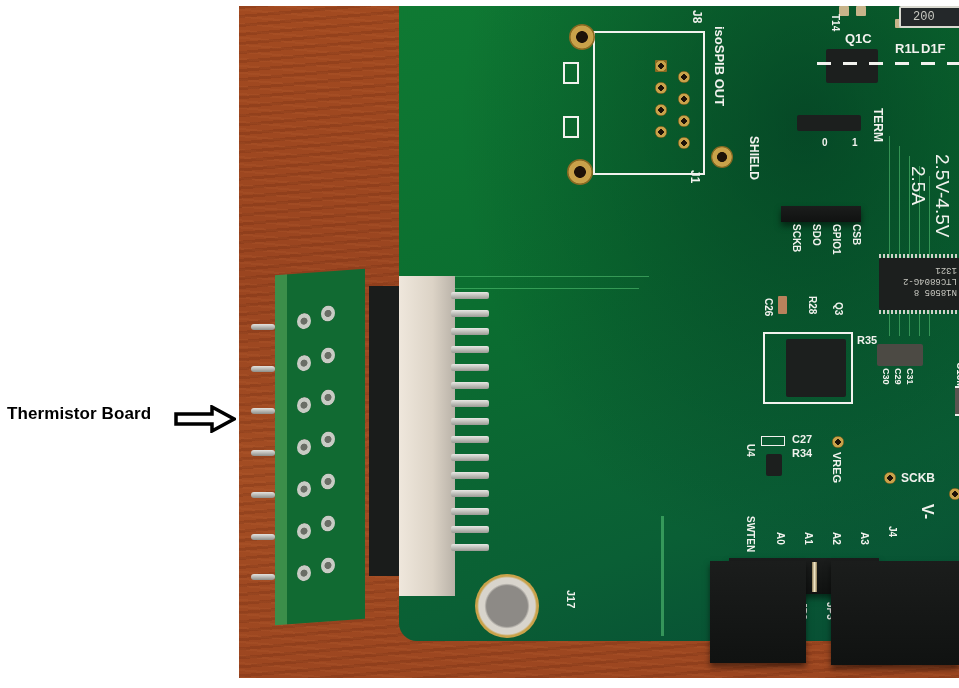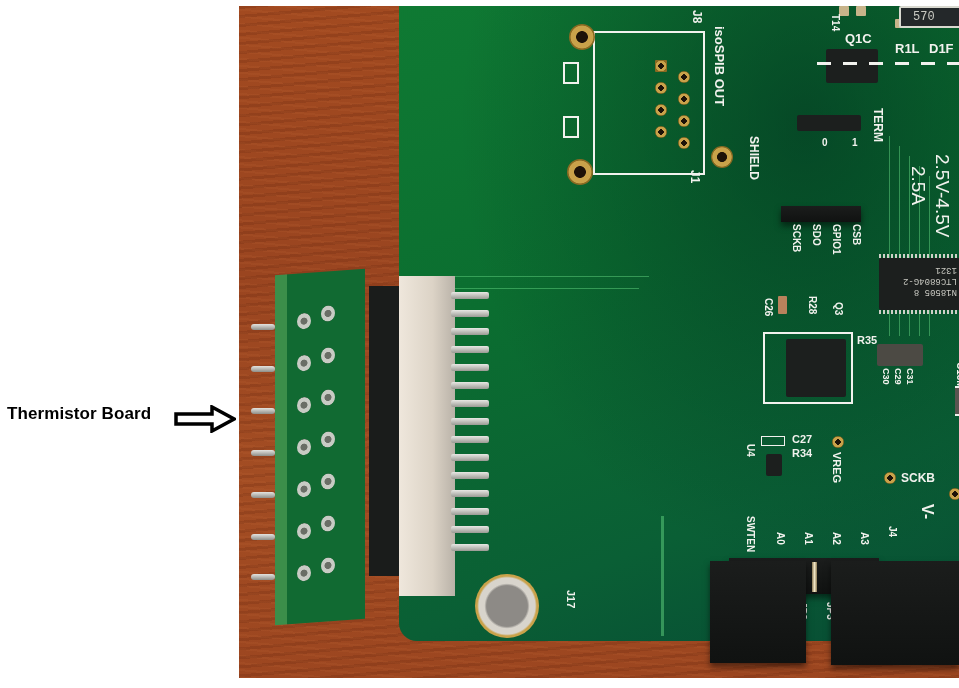--- a/index.html
+++ b/index.html
@@ -198,21 +198,21 @@
   <div class="conn-pin" style="left:212px;top:412px;"></div>
   <div class="conn-pin" style="left:212px;top:430px;"></div>
   <div class="conn-pin" style="left:212px;top:448px;"></div>
   <div class="conn-pin" style="left:212px;top:466px;"></div>
   <div class="conn-pin" style="left:212px;top:484px;"></div>
   <div class="conn-pin" style="left:212px;top:502px;"></div>
   <div class="conn-pin" style="left:212px;top:520px;"></div>
   <div class="conn-pin" style="left:212px;top:538px;"></div>
 
   <div class="chip" style="left:660px;top:0px;width:58px;height:18px;background:#24282a;border:2px solid #d9d9d0;">
-    <span style="position:absolute;left:12px;top:2px;color:#c9c9c2;font-size:12px;font-family:'Liberation Mono',monospace;">570</span>
+    <span style="position:absolute;left:12px;top:2px;color:#c9c9c2;font-size:12px;font-family:'Liberation Mono',monospace;">200</span>
   </div>
   <span class="silk" style="left:606px;top:26px;font-size:13px;">Q1C</span>
   <span class="silk" style="left:656px;top:36px;font-size:13px;">R1L</span>
-  <span class="silk" style="left:682px;top:36px;font-size:13px;margin-left:8px;">D1F</span>
+  <span class="silk" style="left:682px;top:36px;font-size:13px;">D1F</span>
   <div style="position:absolute;left:578px;top:56px;width:142px;height:3px;background:repeating-linear-gradient(90deg,#f2f2ee 0 14px,transparent 14px 26px);"></div>
   <span class="silk silk-v" style="left:694px;top:148px;font-size:19px;font-weight:normal;">2.5V-4.5V</span>
   <span class="silk silk-v" style="left:670px;top:160px;font-size:19px;font-weight:normal;">2.5A</span>
 </div>
 
 </body></html>

